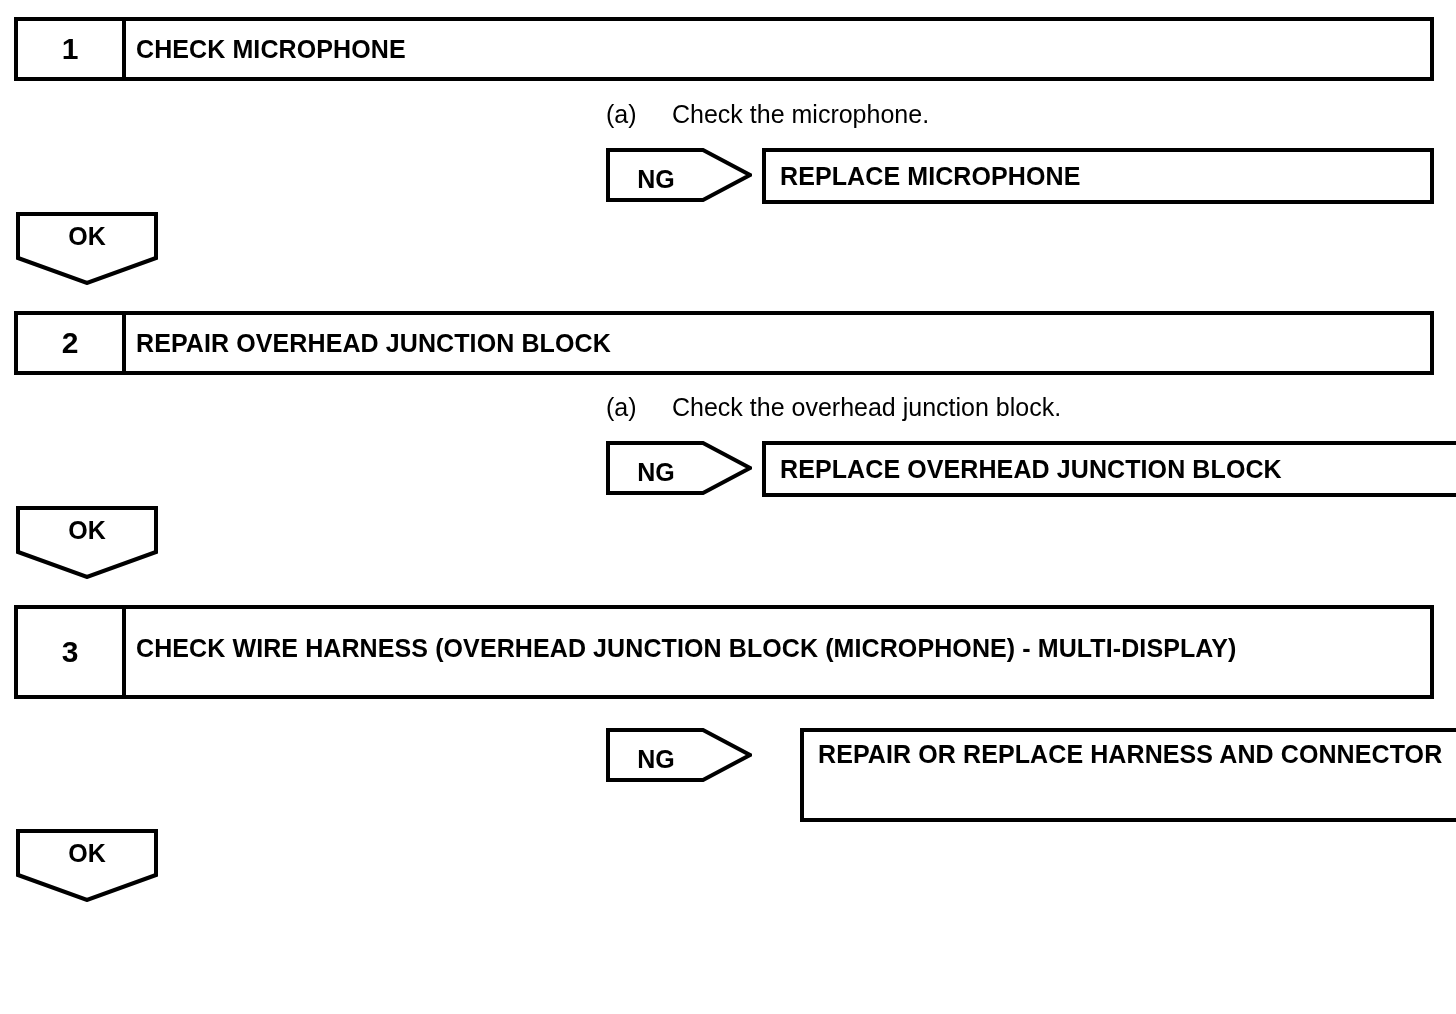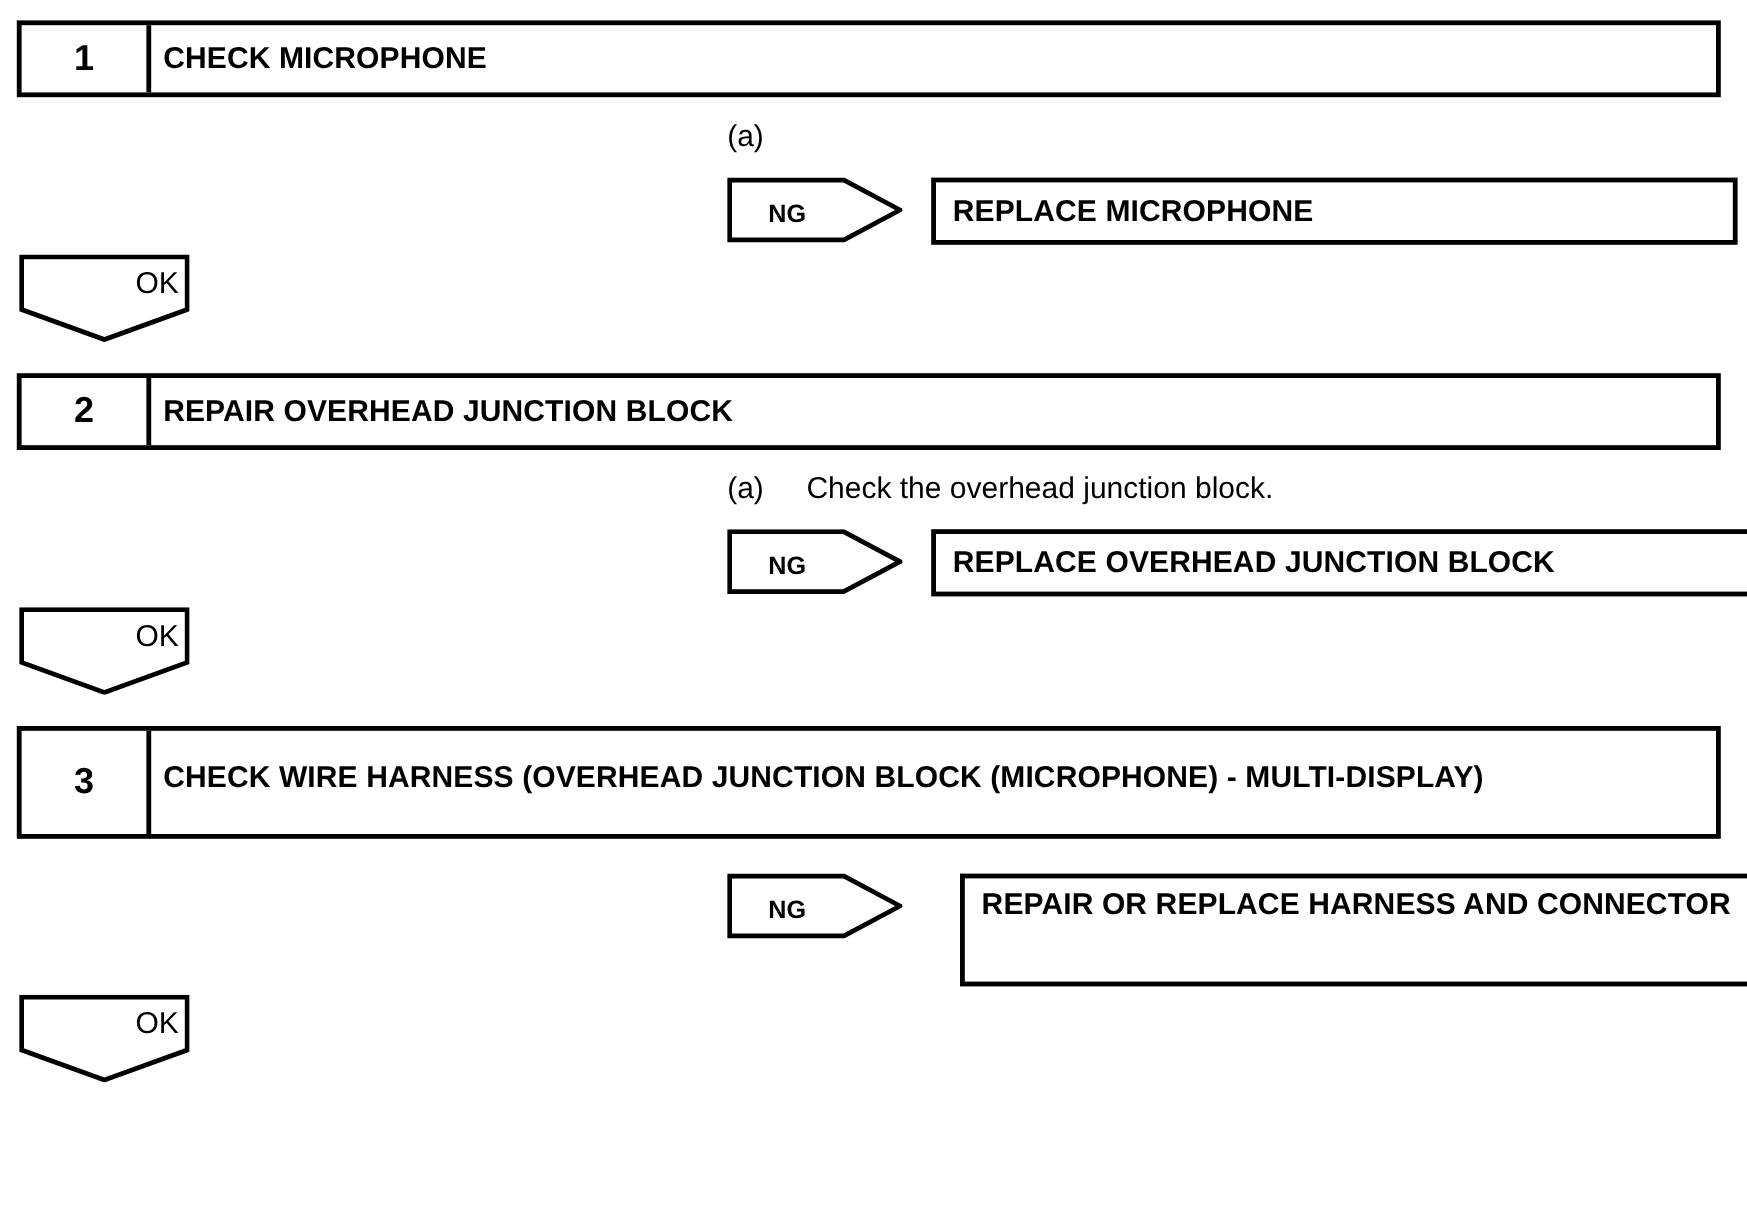--- a/index.html
+++ b/index.html
@@ -66,21 +66,20 @@
     font-size: 25px;
     font-weight: bold;
     line-height: 1.32;
     padding: 6px 0 0 14px;
     letter-spacing: 0.1px;
   }
   .result-box.centered {
     padding-top: 0;
     display: flex;
     align-items: center;
-    margin-left: 14px;
   }
 
   
   .instruction {
     position: absolute;
     font-size: 25px;
     font-weight: normal;
     white-space: nowrap;
     display: flex;
     align-items: baseline;
@@ -95,56 +94,56 @@
   }
   .ng-arrow svg { display: block; width: 146px; height: 54px; }
   .ng-arrow .ng-label {
     position: absolute;
     left: 0; top: 0;
     width: 100px;
     height: 62px;
     display: flex;
     align-items: center;
     justify-content: center;
-    font-size: 21px;
+    font-size: 25px;
     font-weight: bold;
   }
 
   
   .ok-arrow {
     position: absolute;
     width: 142px;
     height: 73px;
   }
   .ok-arrow svg { display: block; width: 142px; height: 73px; }
   .ok-arrow .ok-label {
     position: absolute;
     left: 0; top: 2px;
     width: 142px;
     height: 44px;
     display: flex;
     align-items: center;
     justify-content: center;
     font-size: 25px;
-    font-weight: normal;
-    margin-left: 44px;
+    font-weight: bold;
   }
 </style>
 </head>
 <body>
 
 <div id="flow">
 
   <div class="step-box" style="left:14px; top:17px; width:1420px; height:64px;">
     <div class="step-num">1</div>
     <div class="step-title centered">CHECK MICROPHONE</div>
   </div>
 
   <div class="instruction" style="left:606px; top:100px;">
     <span class="marker">(a)</span>
+    <span>Check the microphone.</span>
   </div>
 
   <div class="ng-arrow" style="left:606px; top:148px;">
     <svg viewBox="0 0 146 54" xmlns="http://www.w3.org/2000/svg">
       <polygon points="2,2 97,2 144,27 97,52 2,52" fill="#ffffff" stroke="#000000" stroke-width="4" stroke-linejoin="miter"></polygon>
     </svg>
     <div class="ok-label ng-label">NG</div>
   </div>
 
   <div class="result-box centered" style="left:762px; top:148px; width:672px; height:56px;">

